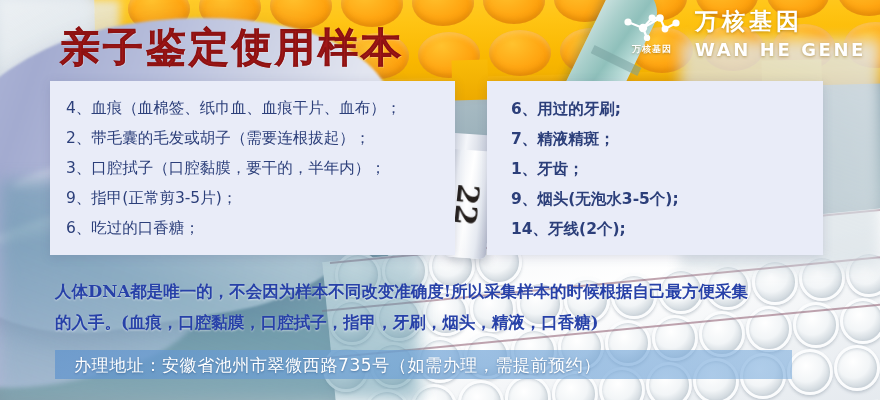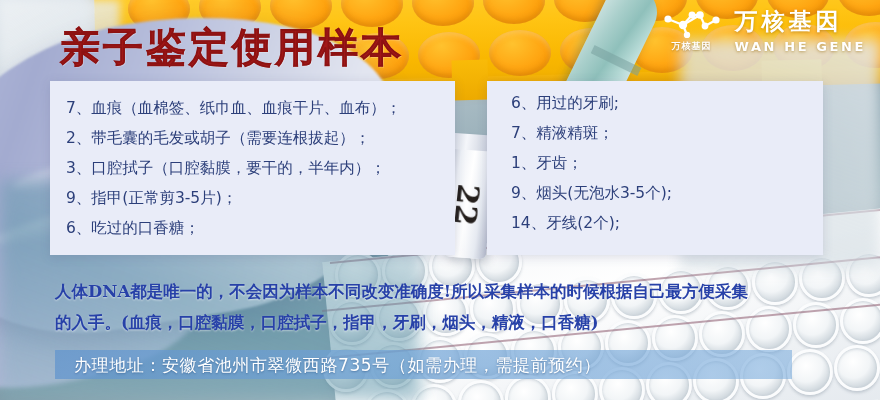--- a/index.html
+++ b/index.html
@@ -242,21 +242,21 @@
   }
   .brand-words { display: flex; flex-direction: column; gap: 2px; }
   .brand-cn {
     font-size: 23px;
     font-weight: bold;
     color: #ffffff;
     letter-spacing: 4px;
     text-shadow: 0 1px 3px rgba(140,95,0,.5);
   }
   .brand-en {
-    font-size: 13px;
+    font-size: 18px;
     font-weight: bold;
     color: #ffffff;
     letter-spacing: 2.6px;
     text-shadow: 0 1px 3px rgba(140,95,0,.5);
     font-family: "DejaVu Sans", "Liberation Sans", sans-serif;
   }
 
   .panel {
     position: absolute;
     background: #e9ecf8;
@@ -270,21 +270,21 @@
     margin: 0;
     padding: 12px 0 0 16px;
   }
   .panel-list li {
     font-size: 15.5px;
     line-height: 30px;
     color: #2c3f7a;
     white-space: nowrap;
     font-family: "DejaVu Sans", "Liberation Sans", sans-serif;
   }
-  .panel-right .panel-list { padding-left: 24px; padding-top: 7px; }
+  .panel-right .panel-list { padding-left: 24px; padding-top: 13px; font-weight: bold; }
 
   .note {
     position: absolute;
     left: 55px; top: 276px;
     width: 790px;
     font-size: 16.5px;
     line-height: 31px;
     color: #2741a8;
     font-family: "DejaVu Serif", "Liberation Serif", serif;
     font-weight: bold;
@@ -441,21 +441,21 @@
         <div class="brand-mark-sub">万核基因</div>
       </div>
       <div class="brand-words">
         <div class="brand-cn">万核基因</div>
         <div class="brand-en">WAN HE GENE</div>
       </div>
     </div>
 
     <div class="panel panel-left">
       <ul class="panel-list" id="leftList">
-          <li>7、血痕（血棉签、纸巾血、血痕干片、血布）；</li>
+          <li>4、血痕（血棉签、纸巾血、血痕干片、血布）；</li>
           <li>2、带毛囊的毛发或胡子（需要连根拔起）；</li>
           <li>3、口腔拭子（口腔黏膜，要干的，半年内）；</li>
           <li>9、指甲(正常剪3-5片)；</li>
           <li>6、吃过的口香糖；</li>
         </ul>
     </div>
 
     <div class="panel panel-right">
       <ul class="panel-list" id="rightList">
           <li>6、用过的牙刷;</li>

